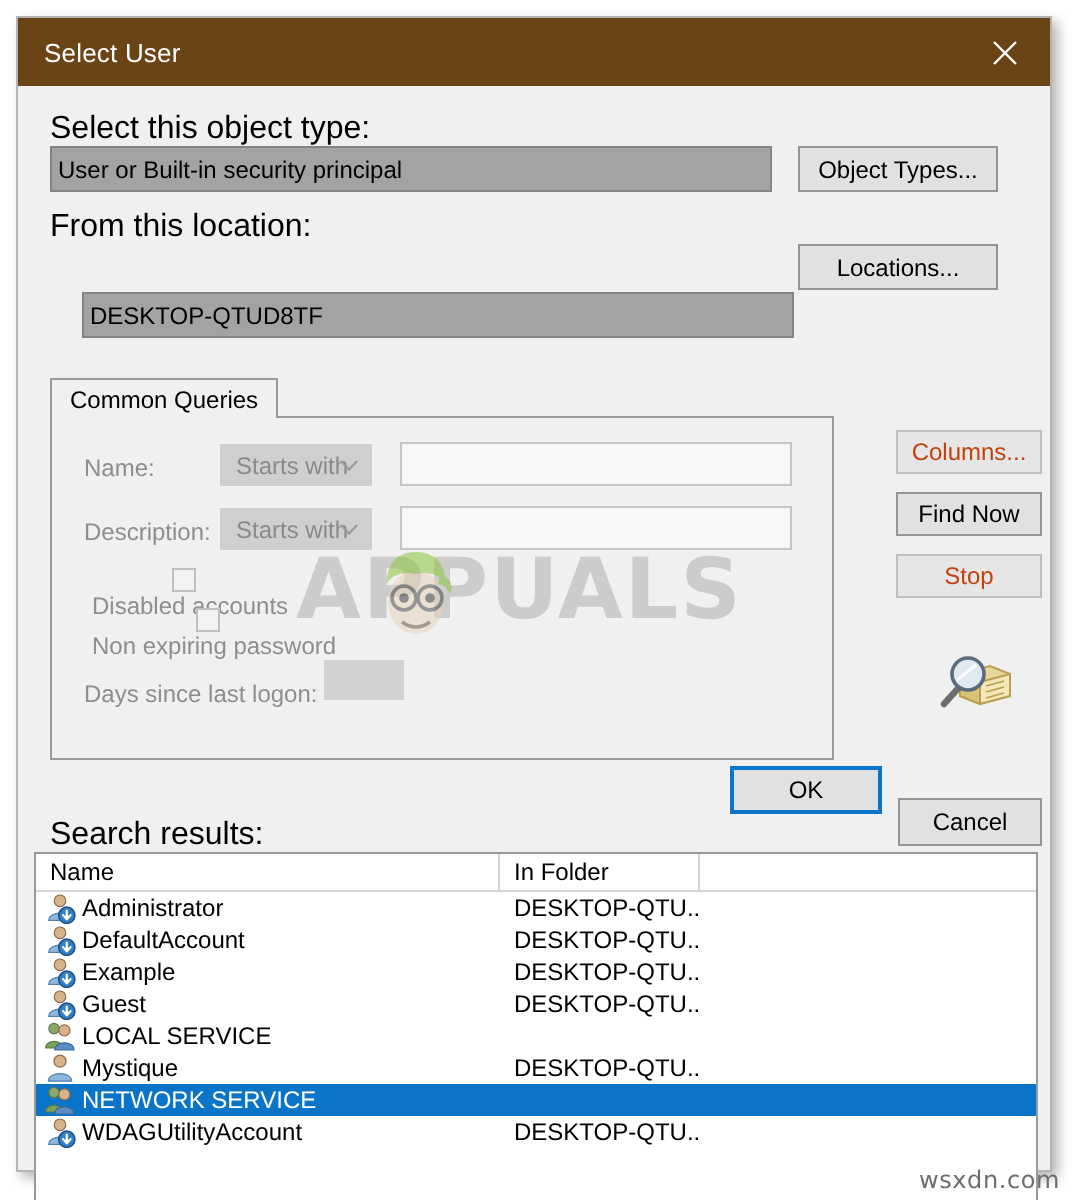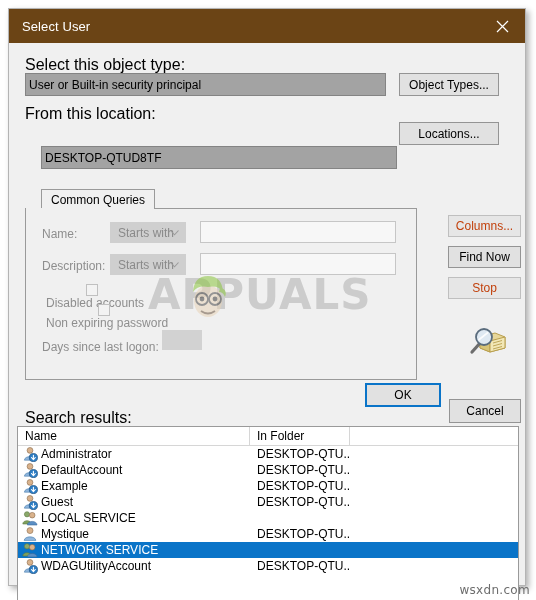--- a/index.html
+++ b/index.html
@@ -125,21 +125,21 @@
   
   .tabstrip {
     position: absolute;
     left: 16px;
     top: 146px;
     width: 392px;
     height: 20px;
   }
   .tab {
     position: absolute;
-    left: 16px;
+    left: 0;
     top: 0;
     height: 20px;
     padding: 0 9px;
     background: #f0f0f0;
     border: 1px solid #9a9a9a;
     border-bottom: none;
     box-sizing: border-box;
     display: flex;
     align-items: center;
     font-size: 12px;

